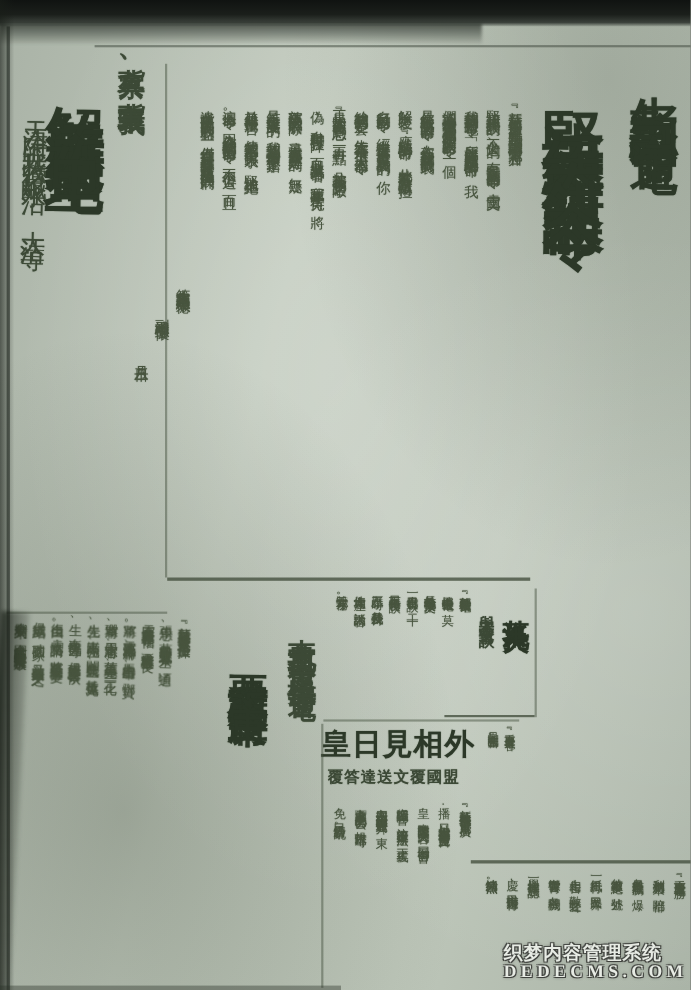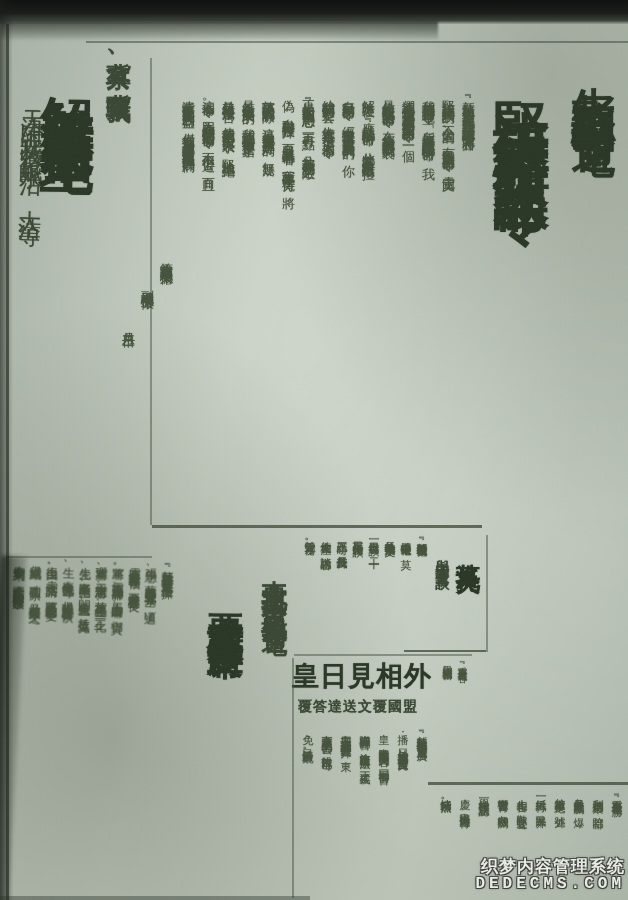--- a/index.html
+++ b/index.html
@@ -58,25 +58,25 @@
   
   .e-kicker{left:251px;top:560px;width:42px;height:340px;font-size:26px;letter-spacing:5px;font-weight:700;}
   .e-headline{left:181px;top:584px;width:68px;height:316px;font-size:37px;letter-spacing:4px;font-weight:700;transform:rotate(.6deg);}
   .e-body{left:10px;top:560px;width:166px;height:338px;font-size:12px;line-height:16.5px;letter-spacing:1px;transform:rotate(1.4deg);transform-origin:top right;}
 
   
   .f-body{left:428px;top:790px;width:198px;height:108px;font-size:11px;line-height:19px;letter-spacing:1px;}
   .g-notes{left:432px;top:658px;width:38px;height:122px;font-size:10px;line-height:15px;letter-spacing:1px;}
 
   
-  .wm{right:3px;bottom:7px;text-align:right;z-index:10;line-height:1.05;}
+  .wm{right:3px;bottom:7px;text-align:left;z-index:10;line-height:1.05;}
   .wm .l1{font-size:17px;font-weight:700;letter-spacing:1px;color:#e7ebe4;
     text-shadow:1px 1px 0 #3f413e,-1px -1px 0 #4a4d49,1px -1px 0 #44463f,-1px 1px 0 #44463f,0 0 3px rgba(30,30,30,.8);}
-  .wm .l2{font-family:Liberation Mono, monospace;font-size:16px;font-weight:700;letter-spacing:4px;color:#e7ebe4;
-    text-shadow:1px 1px 0 #3f413e,-1px -1px 0 #4a4d49,1px -1px 0 #44463f,-1px 1px 0 #44463f,0 0 3px rgba(30,30,30,.8);margin-left:42px;}
+  .wm .l2{font-family:Liberation Serif, serif;font-size:16px;font-weight:700;letter-spacing:4px;color:#e7ebe4;
+    text-shadow:1px 1px 0 #3f413e,-1px -1px 0 #4a4d49,1px -1px 0 #44463f,-1px 1px 0 #44463f,0 0 3px rgba(30,30,30,.8);}
 </style>
 </head>
 <body>
 
 <div id="page">
 
   <div class="abs band-top"></div>
   <div class="abs band-smear"></div>
   <div class="abs line-top"></div>
   <div class="abs edge-left"></div>

